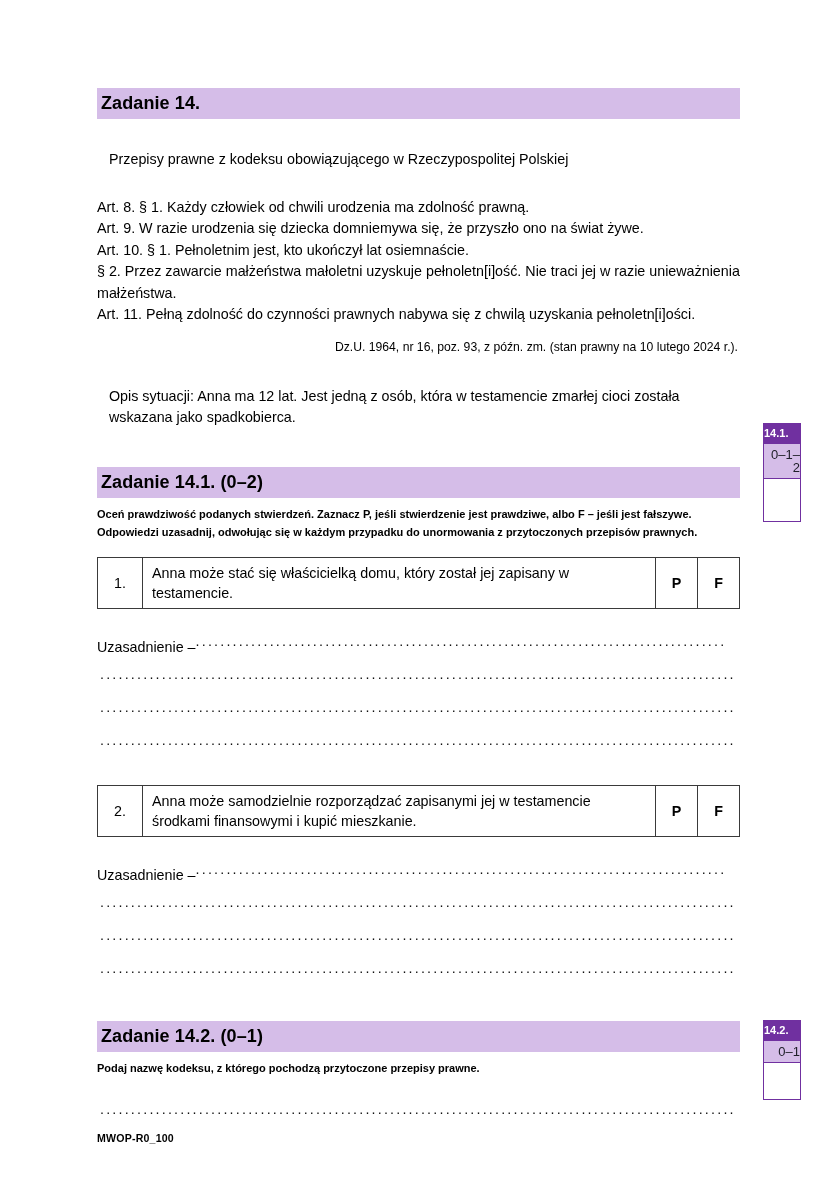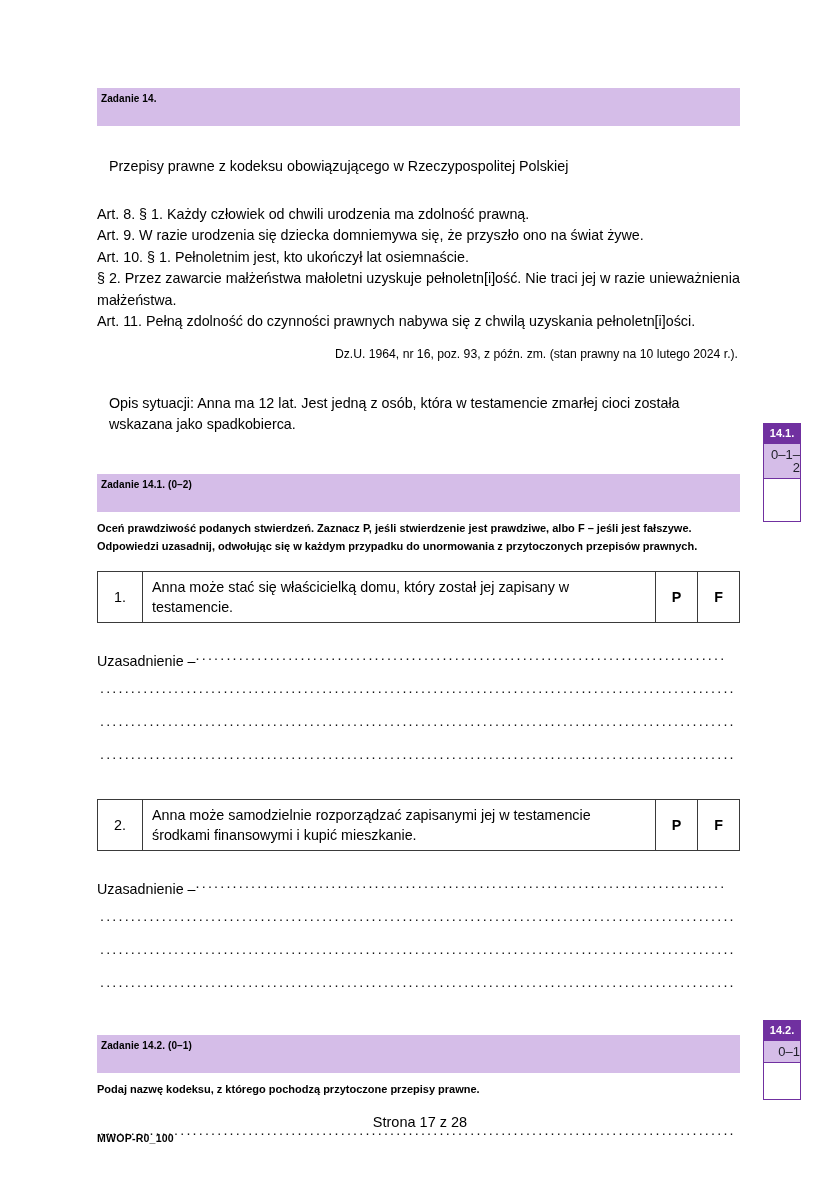--- a/index.html
+++ b/index.html
@@ -28,23 +28,23 @@
     position: absolute;
     left: 97px;
     top: 88px;
     width: 643px;
   }
 
   
   .task-bar {
     background: #d5bde8;
     font-weight: bold;
-    font-size: 10px;
+    font-size: 18px;
     line-height: 1.0;
-    padding: 6px 4px 22px 4px;
+    padding: 6px 4px 7px 4px;
     letter-spacing: 0.1px;
   }
 
   
   .para {
     font-size: 14.3px;
     line-height: 21.5px;
     margin: 12px;
     padding: 0;
   }
@@ -131,21 +131,20 @@
     width: 38px;
     border: 1.6px solid #7030a0;
     box-sizing: border-box;
     background: #ffffff;
   }
   .score-head {
     background: #7030a0;
     color: #ffffff;
     font-size: 11px;
     font-weight: bold;
-    text-align: center;
     padding: 4px 0 4px 0;
     line-height: 1;
   }
   .score-range {
     background: #d5bde8;
     color: #20202a;
     font-size: 13px;
     font-weight: normal;
     text-align: right;
     padding: 4px 0 4px 0;
@@ -289,16 +288,15 @@
     <div class="score-range">0–1–2</div>
     <div class="score-blank"></div>
   </div>
 
   <div class="score-box" style="left:763px; top:977px;margin-top:43px;">
     <div class="score-head">14.2.</div>
     <div class="score-range">0–1</div>
     <div class="score-blank short"></div>
   </div>
 
-  <div class="footer-page">Strona 17 z 28</div>
   <div class="footer-code">MWOP-R0_100</div>
 
 </div>
 
 </body></html>

